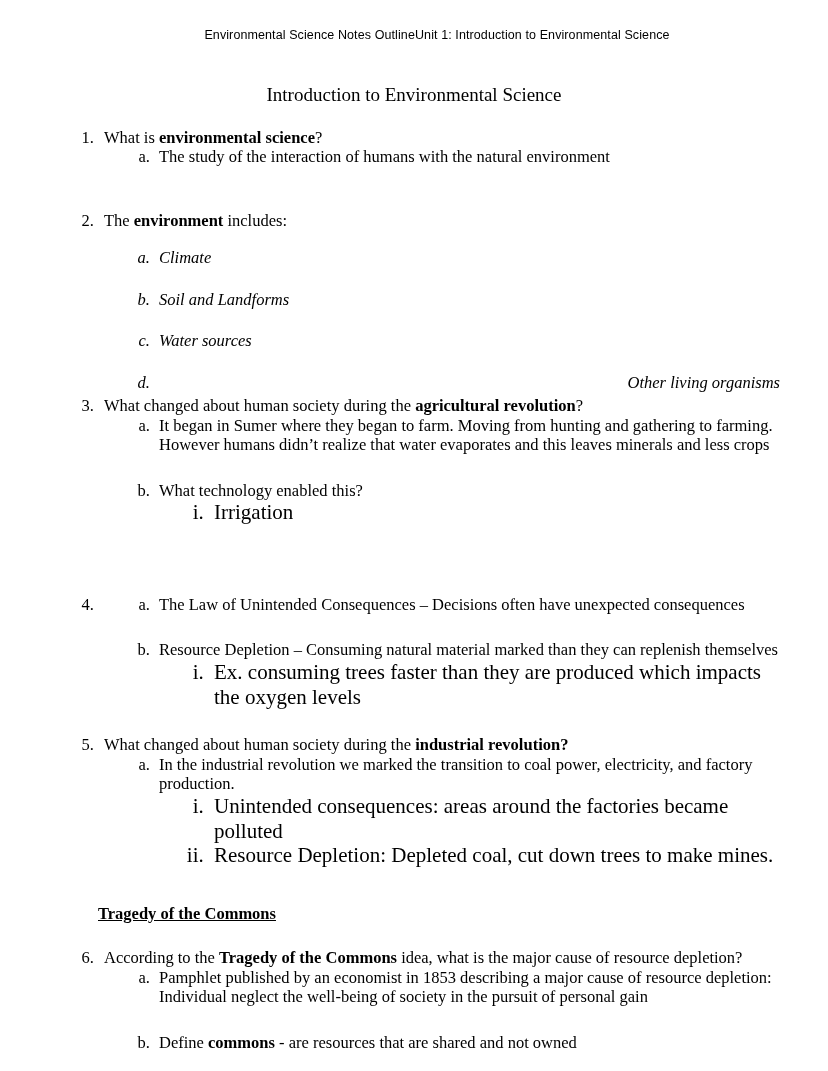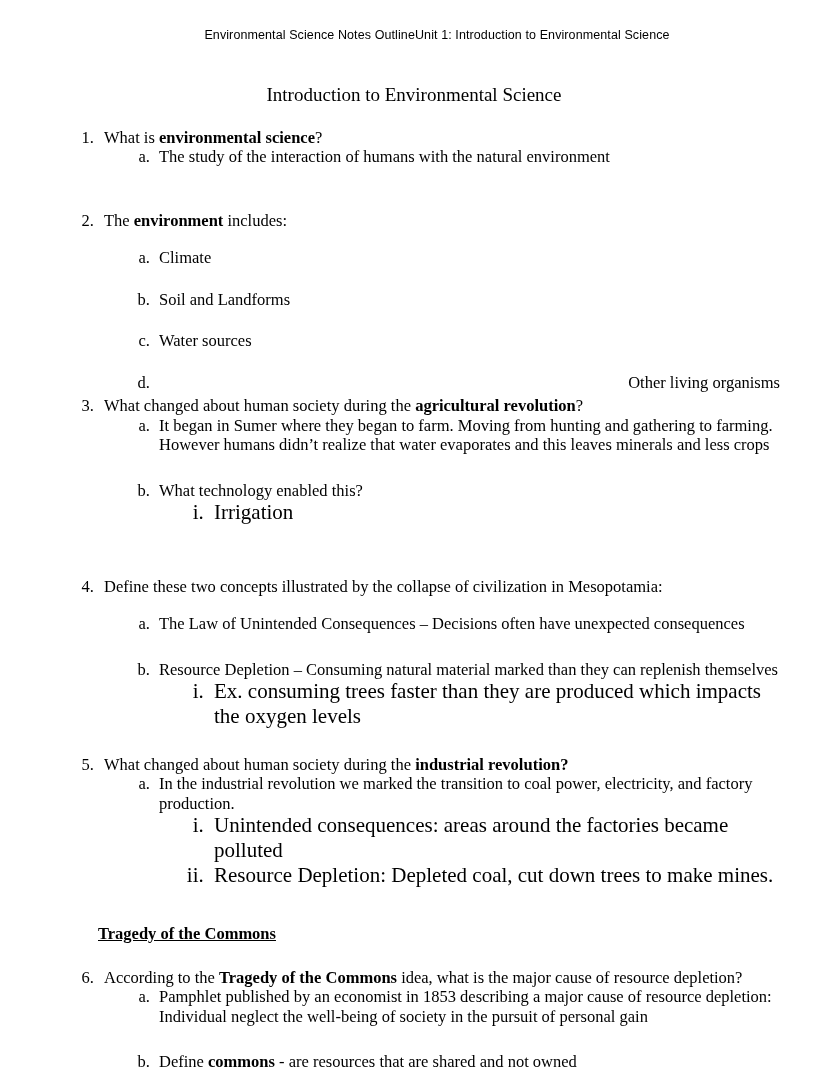--- a/index.html
+++ b/index.html
@@ -62,21 +62,21 @@
     margin: 0;
     padding-left: 50px;
     font-size: 21px;
   }
   ol.level3 > li {
     padding-left: 5px;
   }
   .gap-lg { height: 44px; }
   .gap-md { height: 26px; }
   .gap-xs { height: 8px; }
-  .spaced > li { margin-bottom: 22px; }
+  .spaced > li { margin-bottom: 22px; font-style: italic; }
   b { font-weight: bold; }
   .section-head {
     font-size: 16.5px;
     font-weight: bold;
     text-decoration: underline;
     margin: 36px 0 0 0;
     padding-left: 50px;
   }
 </style>
 </head>
@@ -118,21 +118,20 @@
           <ol class="level3">
             <li>Irrigation</li>
           </ol>
         </li>
       </ol>
       <div class="gap-lg"></div>
       <div class="gap-xs"></div>
     </li>
 
     <li>
-      <span>Define these two concepts illustrated by the collapse of civilization in Mesopotamia:</span>
       <ol class="level2" style="margin-top:18px;">
         <li>The Law of Unintended Consequences – Decisions often have unexpected consequences</li>
         <div class="gap-md"></div>
         <li>
           <span>Resource Depletion – Consuming natural material marked than they can replenish themselves</span>
           <ol class="level3">
             <li>Ex. consuming trees faster than they are produced which impacts the oxygen levels</li>
           </ol>
         </li>
       </ol>

